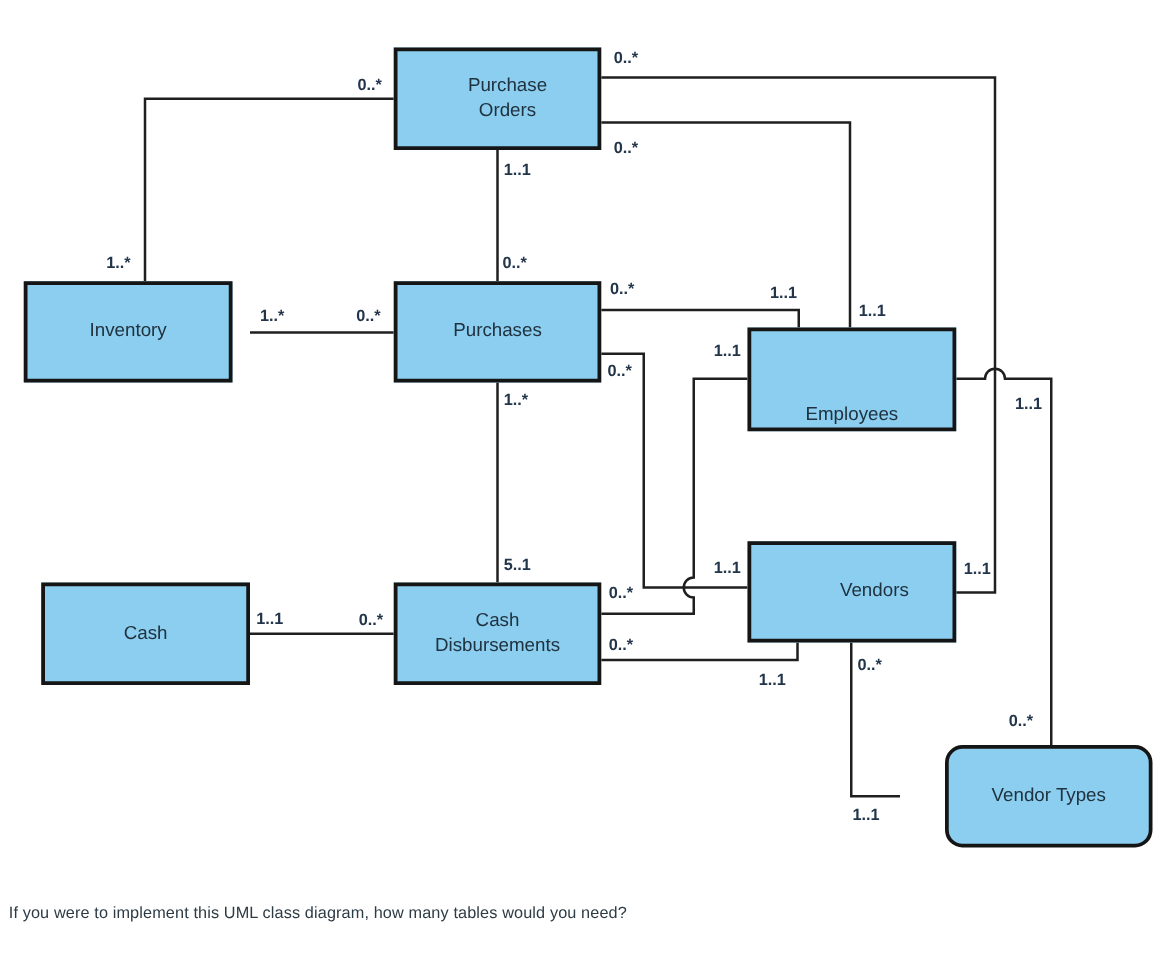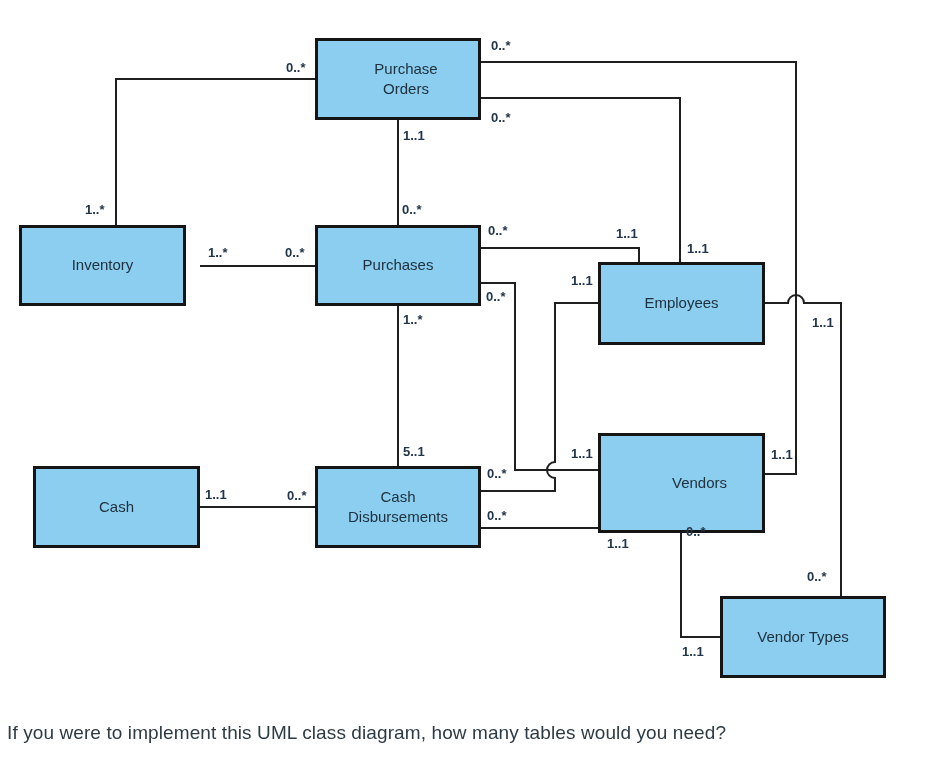--- a/index.html
+++ b/index.html
@@ -39,25 +39,25 @@
     justify-content: center;
     text-align: center;
     color: #20323f;
     font-size: 15px;
     line-height: 1.35;
     white-space: pre-line;
   }
   .c-po  { left: 315px; top: 38px;  width: 166px; height: 82px; padding-left: 16px; }
   .c-inv { left: 19px;  top: 225px; width: 167px; height: 81px; }
   .c-pur { left: 315px; top: 225px; width: 166px; height: 81px; }
-  .c-emp { left: 598px; top: 262px; width: 167px; height: 83px; }
+  .c-emp { left: 598px; top: 262px; width: 167px; height: 83px; align-items: flex-end; }
   .c-cash{ left: 33px;  top: 466px; width: 167px; height: 82px; }
   .c-cd  { left: 315px; top: 466px; width: 166px; height: 82px; }
-  .c-ven { left: 598px; top: 433px; width: 167px; height: 100px; padding-left: 36px; }
-  .c-vt  { left: 720px; top: 596px; width: 166px; height: 82px; }
+  .c-ven { left: 598px; top: 433px; width: 167px; height: 81px; padding-left: 36px; }
+  .c-vt  { left: 756px; top: 596px; width: 166px; height: 82px; border-radius: 14px; }
   .mult {
     position: absolute;
     font-size: 13px;
     font-weight: 600;
     color: #22354a;
     white-space: nowrap;
   }
   .m1  { left: 286px; top: 60px;  }
   .m2  { left: 85px;  top: 202px; }
   .m3  { left: 403px; top: 128px; }
@@ -81,21 +81,21 @@
   .m21 { left: 487px; top: 508px; }
   .m22 { left: 607px; top: 536px; }
   .m23 { left: 686px; top: 524px; }
   .m24 { left: 682px; top: 644px; }
   .m25 { left: 812px; top: 315px; }
   .m26 { left: 807px; top: 569px; }
   .question {
     position: absolute;
     left: 7px;
     top: 722px;
-    font-size: 19px;
+    font-size: 13px;
     color: #2d3b45;
     letter-spacing: 0.1px;
   }
 </style>
 </head>
 <body>
 
 <div id="stage">
 
   <svg id="wires" viewBox="0 0 937 762" xmlns="http://www.w3.org/2000/svg">

